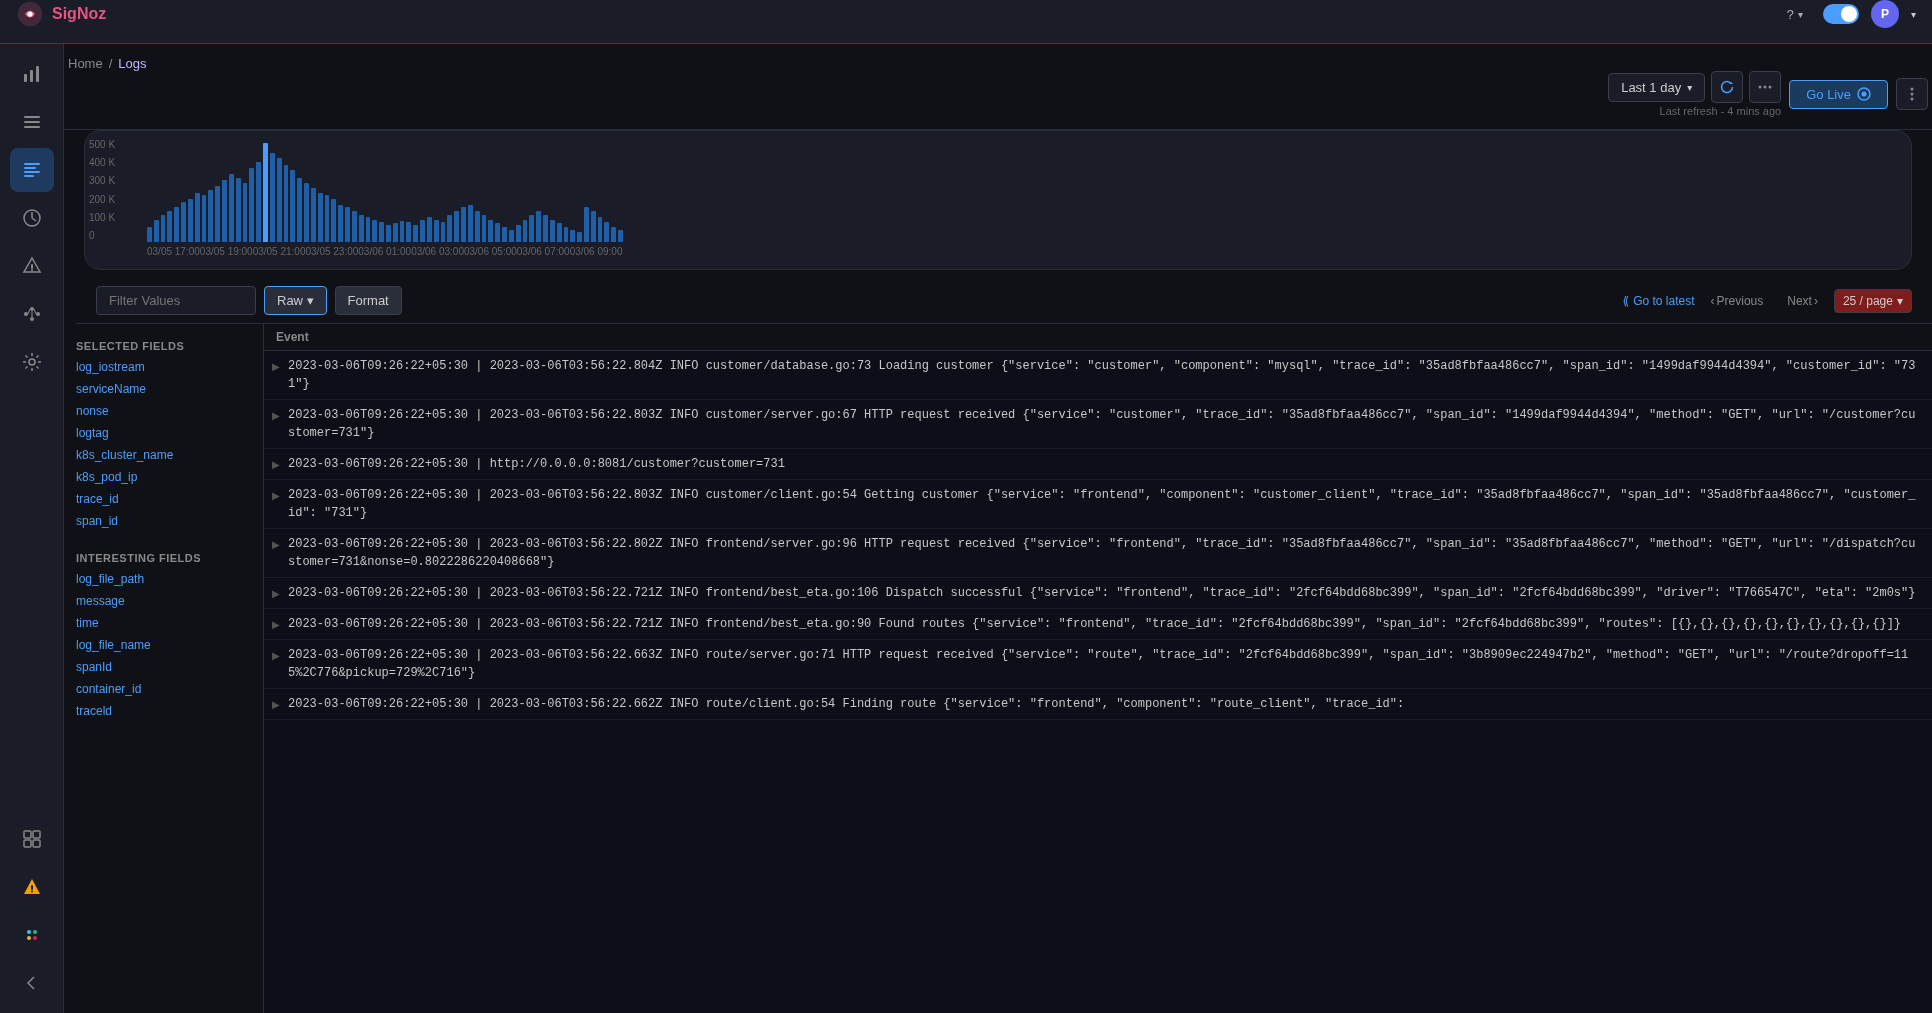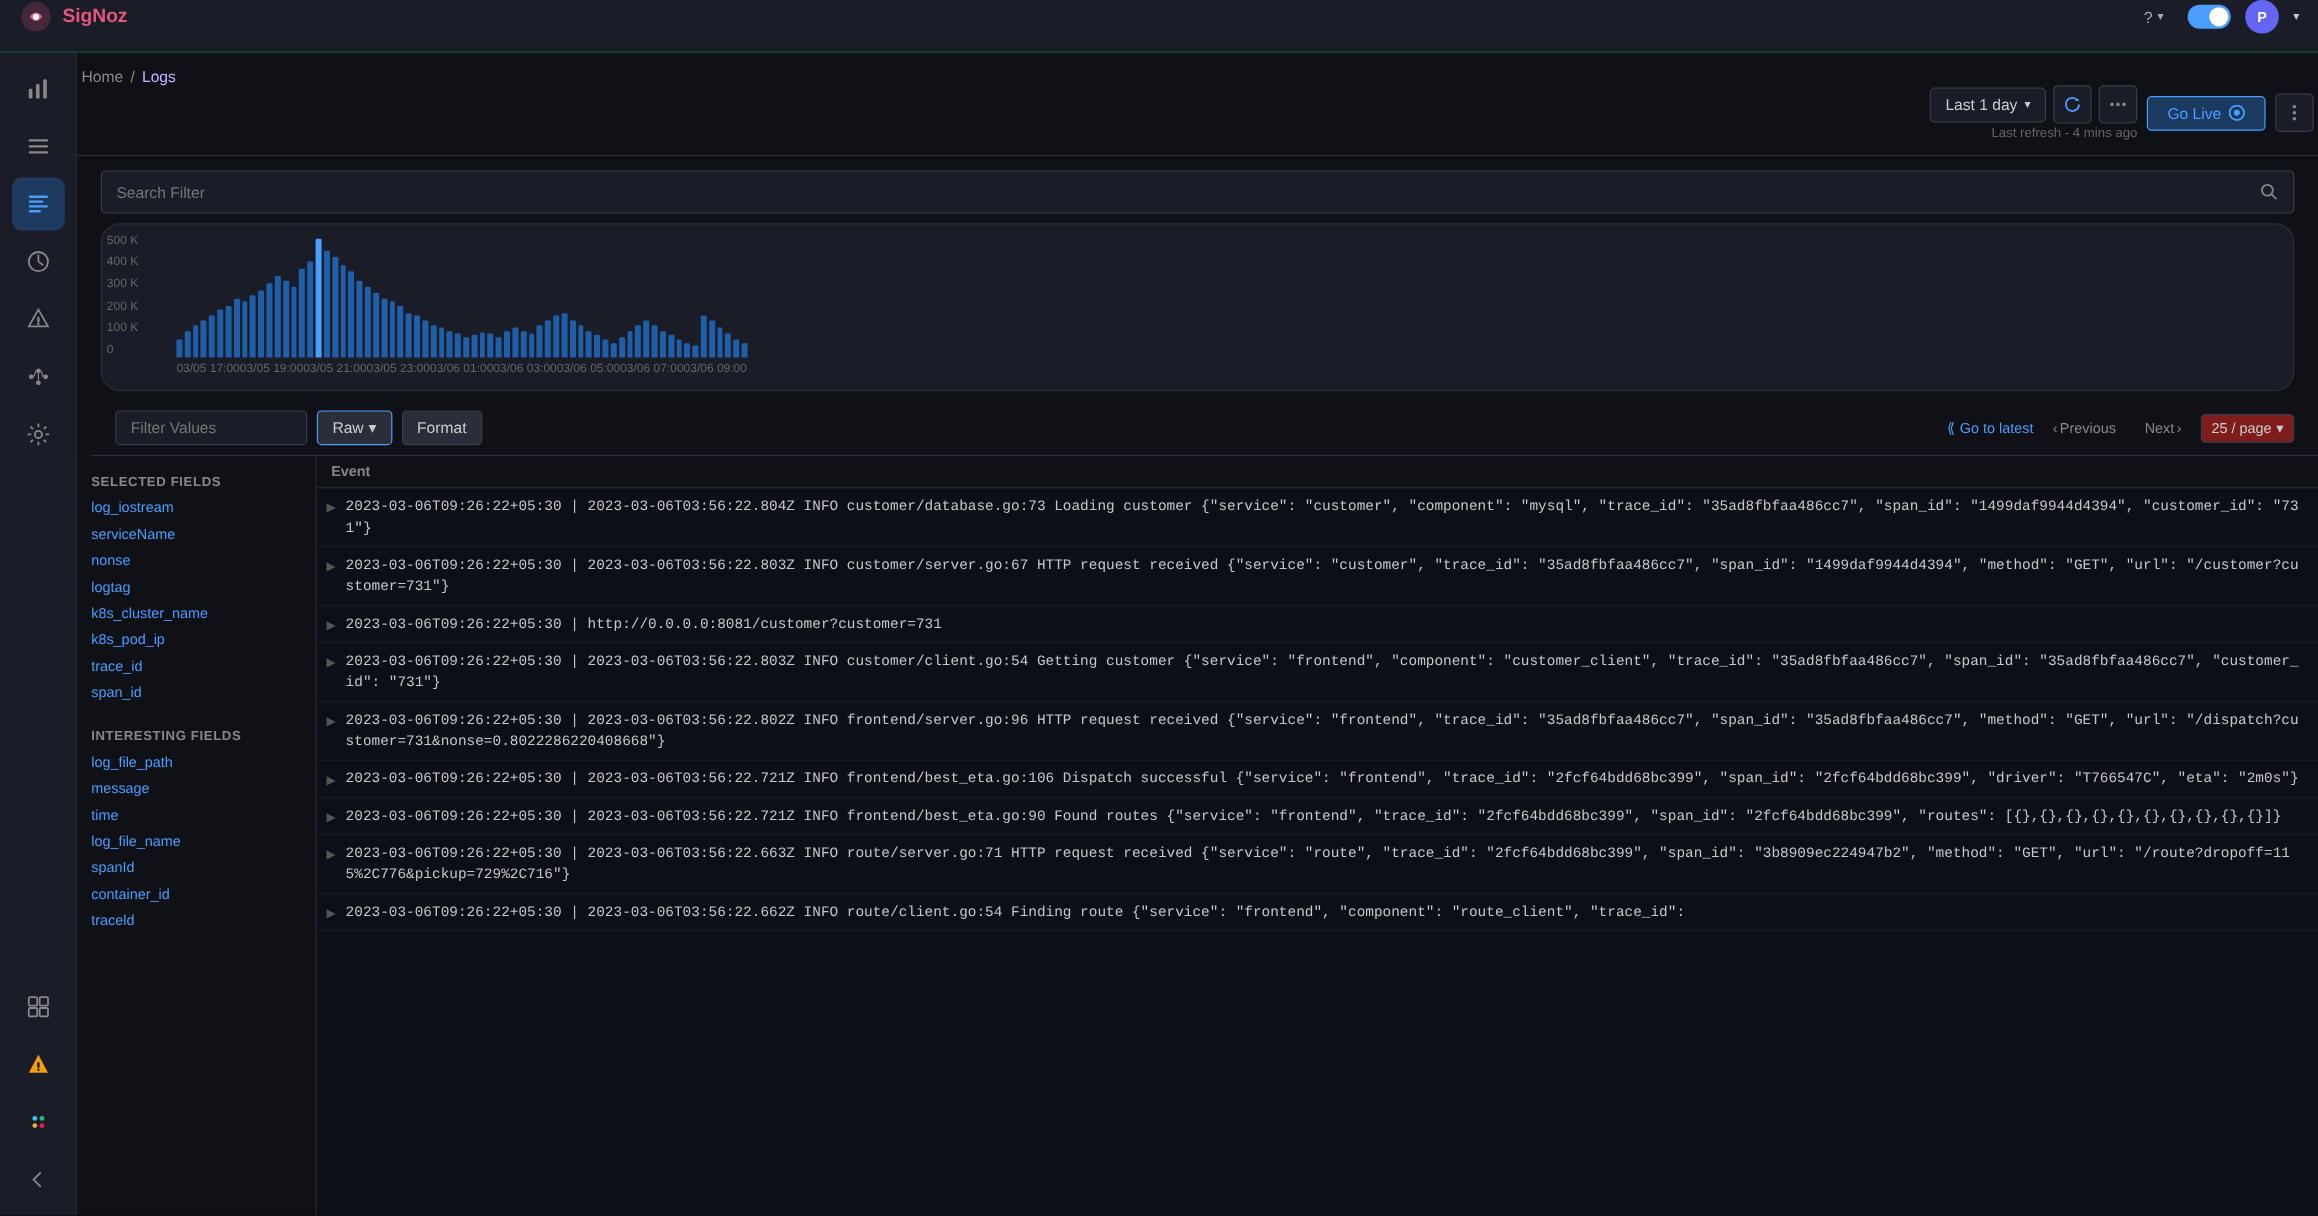--- a/index.html
+++ b/index.html
@@ -245,29 +245,20 @@
         <button class="more-btn">
           <svg width="16" height="16" viewBox="0 0 16 16" fill="#888">
             <circle cx="8" cy="3" r="1.5"></circle>
             <circle cx="8" cy="8" r="1.5"></circle>
             <circle cx="8" cy="13" r="1.5"></circle>
           </svg>
         </button>
       </div>
     </div>
 
-    <div class="search-bar-section">
-      <div class="search-input-wrapper">
-        <input type="text" placeholder="Search Filter" style="">
-        <svg width="16" height="16" viewBox="0 0 16 16" fill="#888" class="search-icon">
-          <circle cx="6.5" cy="6.5" r="4.5" stroke="#888" stroke-width="1.5" fill="none"></circle>
-          <line x1="10" y1="10" x2="14" y2="14" stroke="#888" stroke-width="1.5"></line>
-        </svg>
-      </div>
-    </div>
 
     <div class="chart-section">
       <div class="chart-container">
         <div style="display:flex; height:100%;">
           <div class="chart-y-labels" id="y-labels">
               <span style="font-size: 10px; color: rgb(102, 102, 102);">500 K</span>
               <span style="font-size: 10px; color: rgb(102, 102, 102);">400 K</span>
               <span style="font-size: 10px; color: rgb(102, 102, 102);">300 K</span>
               <span style="font-size: 10px; color: rgb(102, 102, 102);">200 K</span>
               <span style="font-size: 10px; color: rgb(102, 102, 102);">100 K</span>

